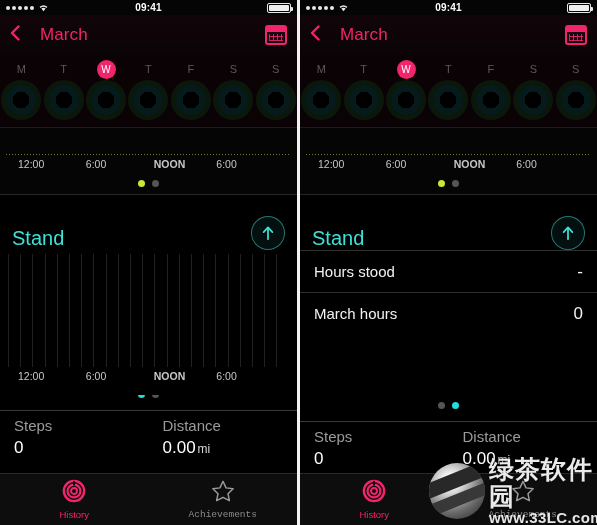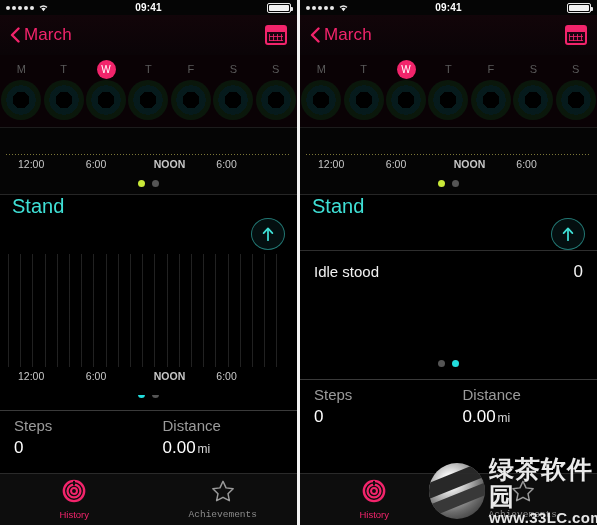--- a/index.html
+++ b/index.html
@@ -20,21 +20,21 @@
   .wifi { margin-left:4px; width:11px; height:9px; position:relative; }
   .wifi svg { display:block; }
   .sb-time { position:absolute; left:0; right:0; text-align:center; font-size:10px; color:#fff; font-weight:bold; letter-spacing:0.2px; }
   .sb-batt { margin-left:auto; width:24px; height:10px; border:1px solid #e8e8e8; border-radius:2px; position:relative; padding:1px; }
   .sb-batt::after { content:""; position:absolute; right:-3px; top:3px; width:2px; height:4px; background:#e8e8e8; border-radius:0 1px 1px 0; }
   .sb-batt i { display:block; height:100%; background:#f0f0f0; border-radius:1px; }
 
   
   .navbar { height:40px; display:flex; align-items:center; padding:0 10px; position:relative;
             background:linear-gradient(180deg,#120509 0%, #0a0407 100%); }
-  .back { display:flex; align-items:center; gap:4px; color:#f2246b; cursor:pointer; }
+  .back { display:flex; align-items:flex-start; gap:20px; color:#f2246b; cursor:pointer; }
   .chev { width:10px; height:16px; }
   .nav-title { font-size:17px; color:#f2246b; letter-spacing:0.1px; }
   .cal-icon { margin-left:auto; width:22px; height:20px; border:2px solid #f2246b; border-radius:3px; position:relative; background:#1a0410; }
   .cal-icon .bar { position:absolute; left:0; right:0; top:0; height:5px; background:#f2246b; }
   .cal-icon .grid { position:absolute; left:2px; right:2px; top:7px; bottom:2px;
      background:
        repeating-linear-gradient(90deg, rgba(242,36,107,.85) 0 1px, transparent 1px 4px),
        repeating-linear-gradient(0deg, rgba(242,36,107,.85) 0 1px, transparent 1px 4px); }
 
   
@@ -59,21 +59,21 @@
   .tl-labels span:nth-child(1){ width:26%; }
   .tl-labels span:nth-child(2){ width:26%; }
   .tl-labels span:nth-child(3){ width:24%;font-weight:bold; }
   .tl-labels span:nth-child(4){ width:24%; }
   .dots { display:flex; gap:7px; justify-content:center; align-items:center; margin-top:7px; }
   .pdot { width:7px; height:7px; border-radius:50%; background:#555; }
   .pdot.on-yellow { background:#c8e838; }
   .pdot.on-cyan { background:#22dddd; }
 
   
-  .sect { border-top:1px solid #262626; height:56px; display:flex; align-items:flex-start; padding:0 12px; background:#000;flex-direction:column; }
+  .sect { border-top:1px solid #262626; height:56px; display:flex; align-items:flex-end; padding:0 12px; background:#000; }
   .sect-title { font-size:20px; color:#3fe0d6; }
   .updown { margin-left:auto; width:34px; height:34px; border-radius:50%;
             border:1px solid rgba(63,224,214,.5); background:#040f10;
             display:flex; align-items:center; justify-content:center; }
 
   
   .chart { height:145px; position:relative; background:#000; }
   .grid-lines { position:absolute; left:8px; right:8px; top:4px; bottom:28px;
     background:repeating-linear-gradient(90deg, rgba(110,110,110,.30) 0 1px, transparent 1px 12.2px); }
   .chart .tl-labels { position:absolute; left:0; right:0; bottom:10px; }
@@ -383,21 +383,25 @@
       <span class="updown">
         <svg viewBox="0 0 16 18" width="14" height="16">
             <polyline points="8,16 8,3" stroke="#3fe0d6" stroke-width="2" fill="none" stroke-linecap="round"></polyline>
             <polyline points="3,8 8,2.6 13,8" stroke="#3fe0d6" stroke-width="2" fill="none" stroke-linecap="round" stroke-linejoin="round"></polyline>
           </svg>
       </span>
     </div>
 
     <div class="rows">
       <div class="row">
-        <span class="k">Idle stood</span>
+        <span class="k">Hours stood</span>
+        <span class="v">-</span>
+      </div>
+      <div class="row">
+        <span class="k">March hours</span>
         <span class="v">0</span>
       </div>
       <div class="rows-spacer"></div>
     </div>
 
     <div class="dots">
       <span class="pdot"></span>
       <span class="pdot on-cyan"></span>
     </div>
 

